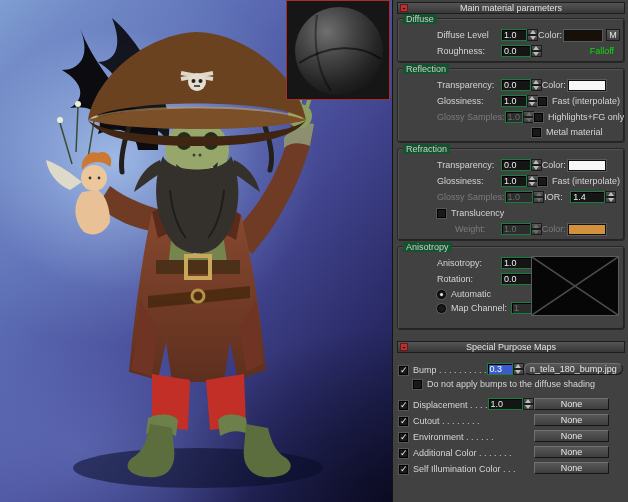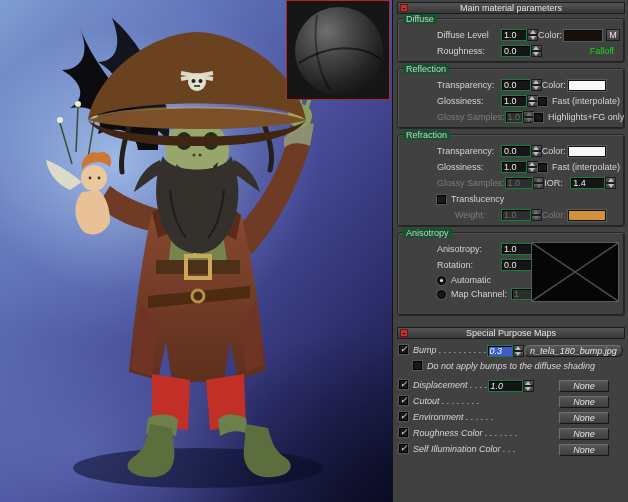--- a/index.html
+++ b/index.html
@@ -69,23 +69,23 @@
     box-shadow:0 0 0 1px #565656;margin-right:5px;position:relative;}
   .rd.on::after{content:"";position:absolute;left:2px;top:2px;width:3px;height:3px;border-radius:50%;background:#eaeaea;}
   .cbl{white-space:nowrap;color:#d4d4d4;}
 
   
   .aniso-preview{position:absolute;right:5px;top:9px;width:88px;height:60px;background:#060606;
     border:1px solid #5a5a5a;}
   .aniso-preview svg{display:block;}
 
   
-  .maprow{display:flex;align-items:flex-start;height:16px;font-style:italic;}
+  .maprow{display:flex;align-items:flex-end;height:16px;}
   .maprow .mlbl{white-space:nowrap;color:#d4d4d4;}
-  .mapbtn{margin-left:auto;margin-right:16px;width:50px;height:12px;background:linear-gradient(#585858,#3e3e3e);
+  .mapbtn{margin-left:auto;margin-right:16px;width:75px;height:12px;background:linear-gradient(#585858,#3e3e3e);
     border-top:1px solid #6f6f6f;border-left:1px solid #6f6f6f;border-bottom:1px solid #171717;border-right:1px solid #171717;
     color:#e8e8e8;text-align:center;line-height:10px;overflow:hidden;white-space:nowrap;}
   .mapbtn.wide{width:122px;margin-right:2px;border-radius:6px;}
   .maprow .spin{}
 </style>
 </head>
 <body>
 
 <div id="screen">
 
@@ -292,20 +292,26 @@
               <span class="sb">
                 <span class="tri-dn"></span>
               </span>
             </span>
         </span>
         <span class="rightcol">
           <span class="cb"></span>
           <span class="cbl">Highlights+FG only</span>
         </span>
       </div>
+      <div class="row short">
+        <span class="rightcol">
+          <span class="cb"></span>
+          <span class="cbl">Metal material</span>
+        </span>
+      </div>
     </div>
 
     <div class="group">
       <span class="gtitle">Refraction</span>
       <div class="row">
         <span class="lbl">Transparency:</span>
         <span class="spin">
           <span class="val">0.0</span>
           <span class="btns">
               <span class="sb">
@@ -497,21 +503,21 @@
         <span class="mlbl">Cutout . . . . . . . .</span>
         <span class="mapbtn">None</span>
       </div>
       <div class="maprow">
         <span class="cb on"></span>
         <span class="mlbl">Environment . . . . . .</span>
         <span class="mapbtn">None</span>
       </div>
       <div class="maprow">
         <span class="cb on"></span>
-        <span class="mlbl">Roughness Color . . . . . . .</span>
+        <span class="mlbl">Additional Color . . . . . . .</span>
         <span class="mapbtn">None</span>
       </div>
       <div class="maprow">
         <span class="cb on"></span>
         <span class="mlbl">Self Illumination Color . . .</span>
         <span class="mapbtn">None</span>
       </div>
     </div>
 
   </div>

